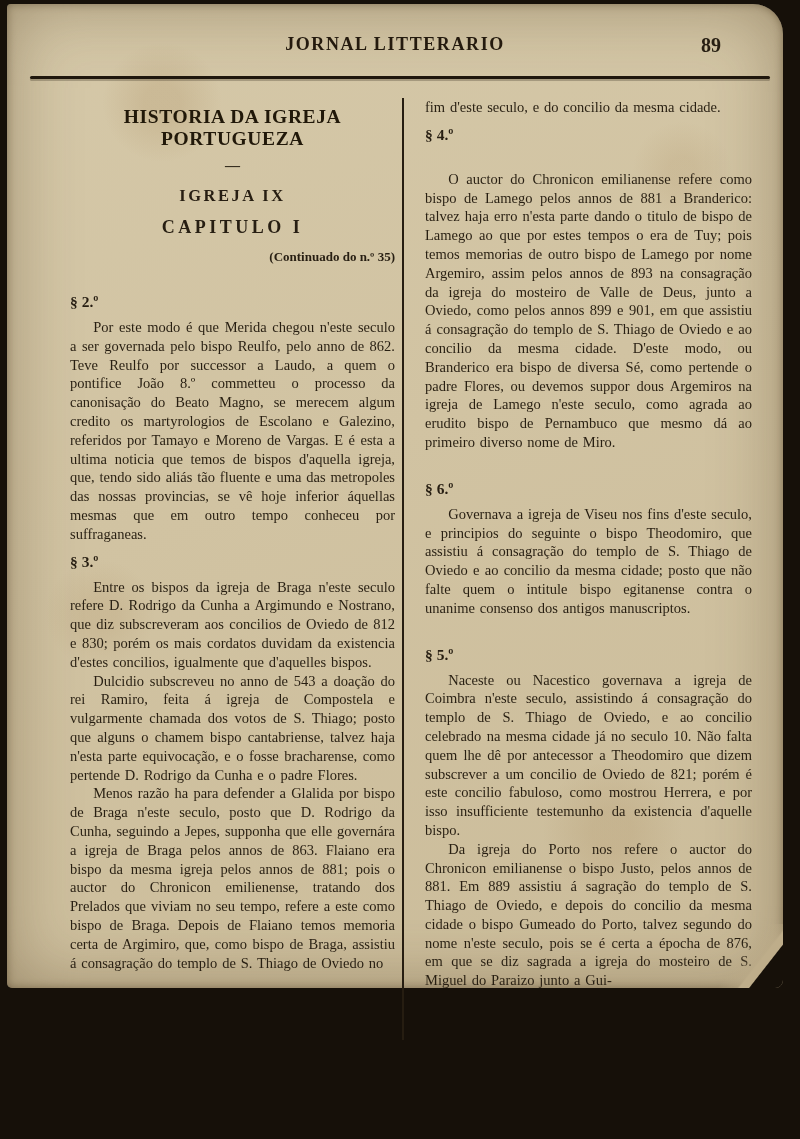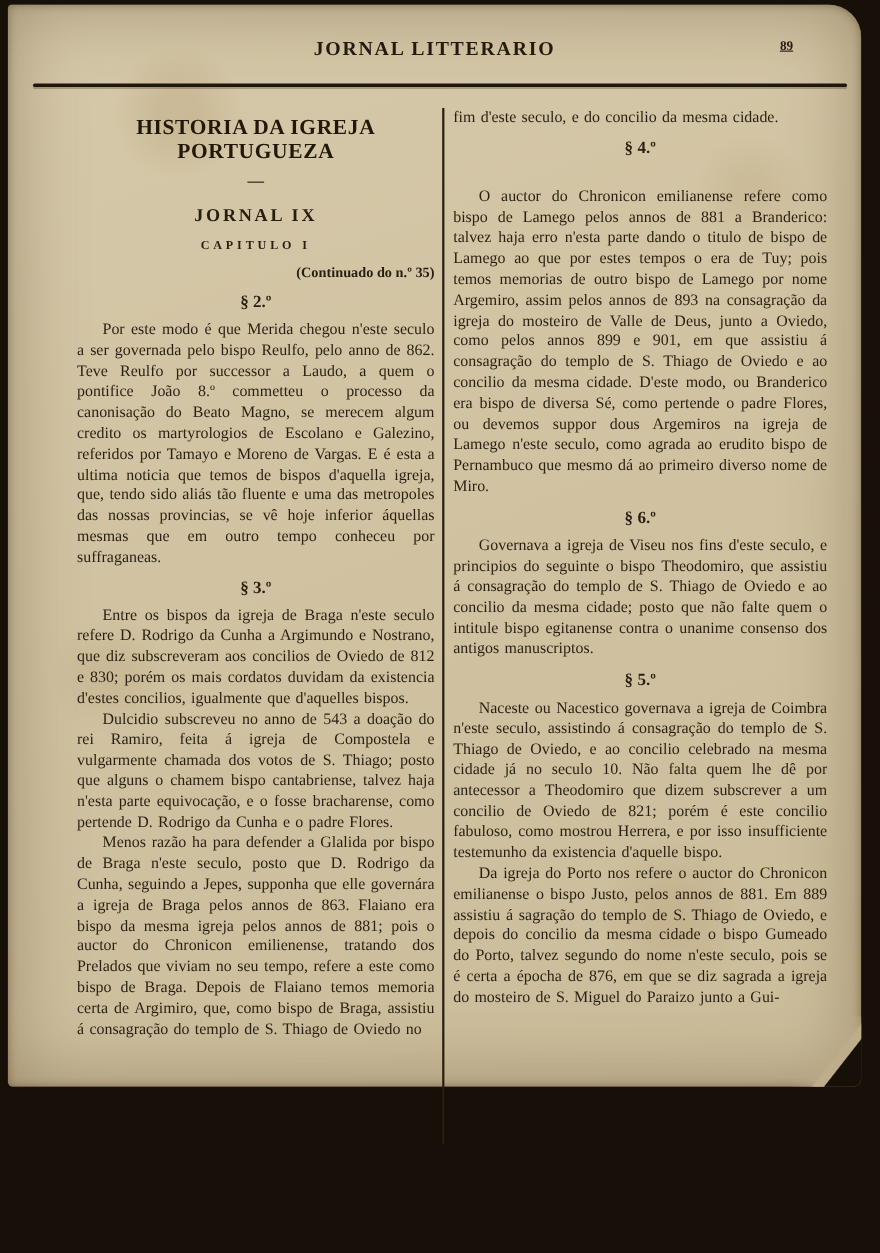--- a/index.html
+++ b/index.html
@@ -41,23 +41,22 @@
   .masthead-title {
     text-align: center;
     font-size: 18px;
     font-weight: bold;
     letter-spacing: 1.6px;
     color: #241a0e;
   }
   .page-number {
     position: absolute;
     top: 0; right: 62px;
-    font-size: 12px;
+    font-size: 20px;
     font-weight: bold;
-    text-decoration: underline;
   }
   .header-rule {
     position: absolute;
     top: 72px; left: 23px; right: 13px;
     height: 3px;
     background: #1f170d;
     border-radius: 2px;
     box-shadow: 0 2px 0 rgba(31,23,13,0.25);
   }
   .columns {
@@ -67,21 +66,21 @@
     display: flex;
     overflow: hidden;
   }
   .col-left { width: 325px; flex: 0 0 auto; }
   .col-divider {
     flex: 0 0 auto;
     width: 2px;
     background: #261d11;
     margin-left: 7px;
   }
-  .col-right { flex: 1 1 auto; padding-left: 8px; }
+  .col-right { flex: 1 1 auto; padding-left: 21px; }
   .article-title {
     margin: 8px 0 0 0;
     font-size: 19.5px;
     font-weight: bold;
     text-align: center;
     letter-spacing: 0.6px;
     color: #211809;
   }
   .title-dash {
     text-align: center;
@@ -92,39 +91,39 @@
   }
   .century-heading {
     text-align: center;
     font-size: 16.5px;
     font-weight: bold;
     letter-spacing: 2.5px;
     margin-top: 12px;
   }
   .chapter-heading {
     text-align: center;
-    font-size: 11px;
+    font-size: 18px;
     font-weight: bold;
     letter-spacing: 3.5px;
     margin-top: 11px;
   }
   .continuation-note {
     text-align: right;
     font-size: 13px;
     font-weight: bold;
     margin-top: 11px;
   }
   .section-heading {
-    text-align: center;
+    text-align: left;
     font-size: 15.5px;
     font-weight: bold;
     margin: 9px 0 7px 0;
   }
   .section-heading.spaced-after { margin-bottom: 26px; }
-  .section-heading.spaced-before { margin-top: 10px; }
+  .section-heading.spaced-before { margin-top: 28px; }
   .para {
     margin: 0;
     font-size: 14.5px;
     line-height: 18.8px;
     text-align: justify;
     text-indent: 1.6em;
     word-spacing: 1.2px;
     color: #281f12;
   }
   .para.no-indent { text-indent: 0; }
@@ -150,21 +149,21 @@
     <div class="page-number">89</div>
   </div>
 
   <div class="header-rule"></div>
 
   <div class="columns">
 
     <div class="col-left">
       <h1 class="article-title">HISTORIA DA IGREJA PORTUGUEZA</h1>
       <div class="title-dash">—</div>
-      <div class="century-heading">JORNAL IX</div>
+      <div class="century-heading">IGREJA IX</div>
       <div class="chapter-heading">CAPITULO I</div>
       <div class="continuation-note">(Continuado do n.º 35)</div>
 
       <div class="section-heading spaced-before">§ 2.º</div>
       <p class="para">Por este modo é que Merida chegou n'este seculo a ser governada pelo bispo Reulfo, pelo anno de 862. Teve Reulfo por successor a Laudo, a quem o pontifice João 8.º commetteu o processo da canonisação do Beato Magno, se merecem algum credito os martyrologios de Escolano e Galezino, referidos por Tamayo e Moreno de Vargas. E é esta a ultima noticia que temos de bispos d'aquella igreja, que, tendo sido aliás tão fluente e uma das metropoles das nossas provincias, se vê hoje inferior áquellas mesmas que em outro tempo conheceu por suffraganeas.</p>
 
       <div class="section-heading">§ 3.º</div>
       <p class="para">Entre os bispos da igreja de Braga n'este seculo refere D. Rodrigo da Cunha a Argimundo e Nostrano, que diz subscreveram aos concilios de Oviedo de 812 e 830; porém os mais cordatos duvidam da existencia d'estes concilios, igualmente que d'aquelles bispos.</p>
       <p class="para">Dulcidio subscreveu no anno de 543 a doação do rei Ramiro, feita á igreja de Compostela e vulgarmente chamada dos votos de S. Thiago; posto que alguns o chamem bispo cantabriense, talvez haja n'esta parte equivocação, e o fosse bracharense, como pertende D. Rodrigo da Cunha e o padre Flores.</p>
       <p class="para">Menos razão ha para defender a Glalida por bispo de Braga n'este seculo, posto que D. Rodrigo da Cunha, seguindo a Jepes, supponha que elle governára a igreja de Braga pelos annos de 863. Flaiano era bispo da mesma igreja pelos annos de 881; pois o auctor do Chronicon emilienense, tratando dos Prelados que viviam no seu tempo, refere a este como bispo de Braga. Depois de Flaiano temos memoria certa de Argimiro, que, como bispo de Braga, assistiu á consagração do templo de S. Thiago de Oviedo no</p>

